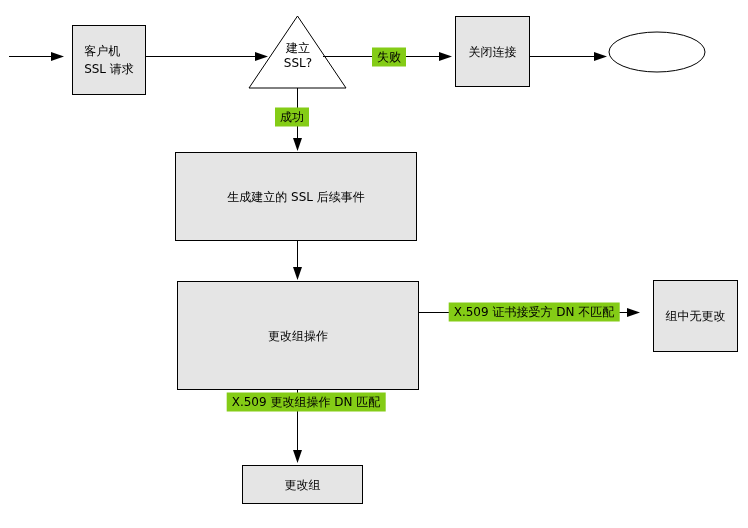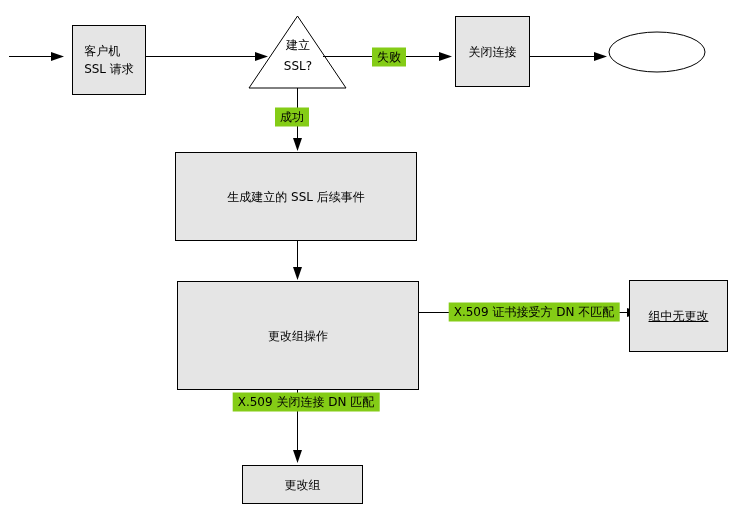--- a/index.html
+++ b/index.html
@@ -38,21 +38,21 @@
   .node .multiline {
     white-space: pre-line;
     text-align: left;
   }
   .shape-label {
     position: absolute;
     display: flex;
     align-items: center;
     justify-content: center;
     text-align: center;
-    line-height: 21px;
+    line-height: 15px;
     white-space: pre-line;
   }
   .edge-label {
     position: absolute;
     transform: translate(-50%, -50%);
     background: #84cc16;
     padding: 3px 5px;
     white-space: nowrap;
     line-height: 13px;
   }
@@ -103,33 +103,33 @@
   </div>
 
   <div class="node" style="left:455px; top:16px; width:75px; height:71px;">
     <div>关闭连接</div>
   </div>
 
   <div class="node" style="left:177px; top:281px; width:242px; height:109px;">
     <div>更改组操作</div>
   </div>
 
-  <div class="node" style="left:629px; top:280px; width:99px; height:72px;text-decoration:underline;">
+  <div class="node" style="left:653px; top:280px; width:85px; height:72px;">
     <div>组中无更改</div>
   </div>
 
   <div class="node" style="left:242px; top:465px; width:121px; height:39px;">
     <div>更改组</div>
   </div>
 
   <div class="shape-label" style="left:252px; top:40px; width:92px; height:32px;">建立
 SSL?</div>
 
 
   <div class="edge-label" style="left:389px; top:57px;">失败</div>
 
   <div class="edge-label" style="left:292px; top:117px;">成功</div>
 
   <div class="edge-label" style="left:534px; top:312px;">X.509 证书接受方 DN 不匹配</div>
 
-  <div class="edge-label" style="left:306px; top:402px;">X.509 关闭连接 DN 匹配</div>
+  <div class="edge-label" style="left:306px; top:402px;">X.509 更改组操作 DN 匹配</div>
 
 </div>
 
 </body></html>

